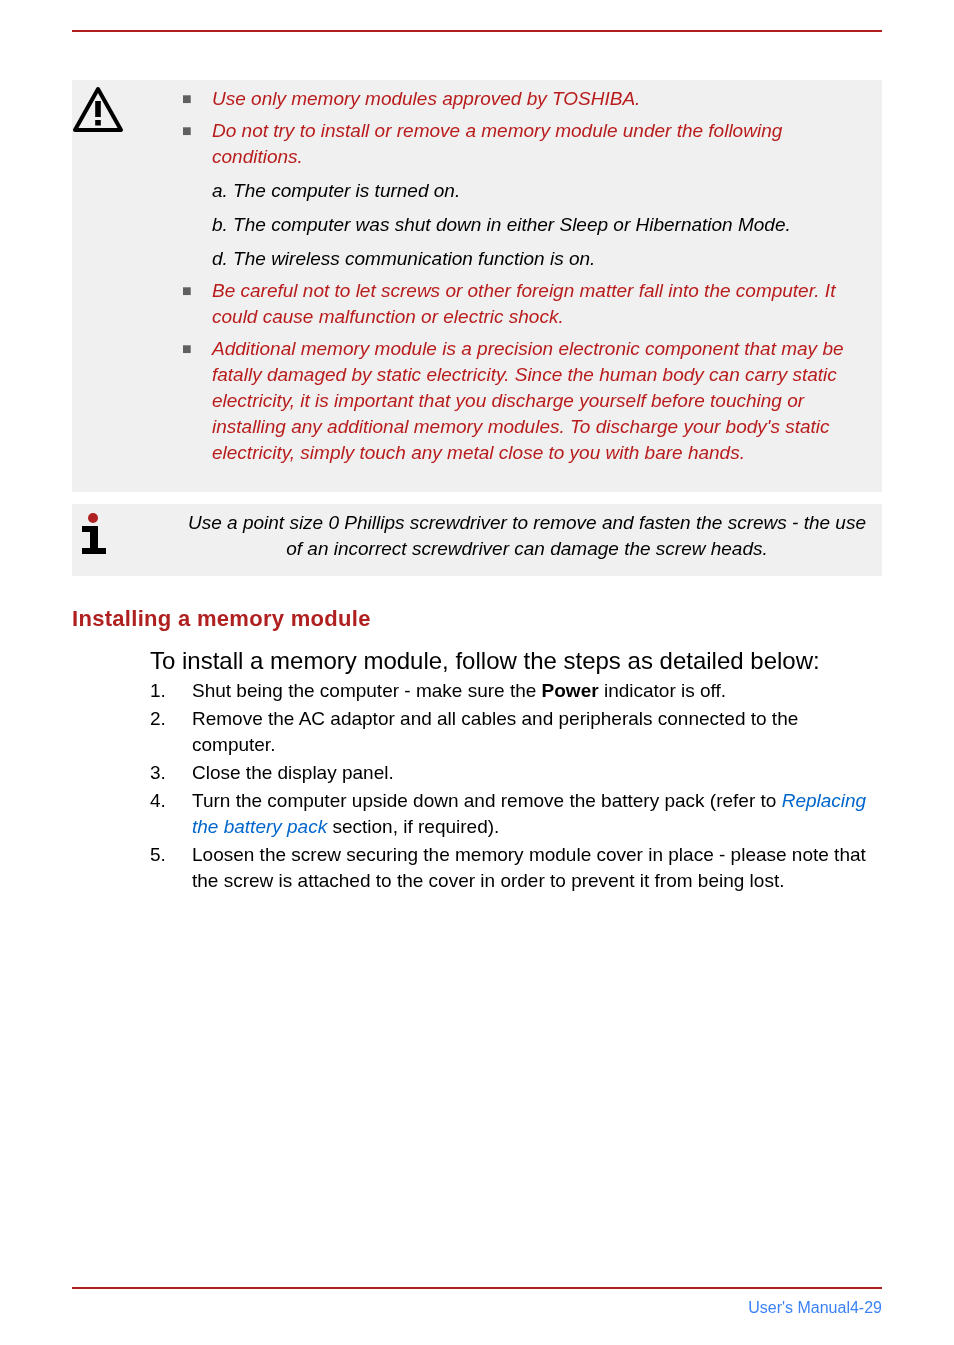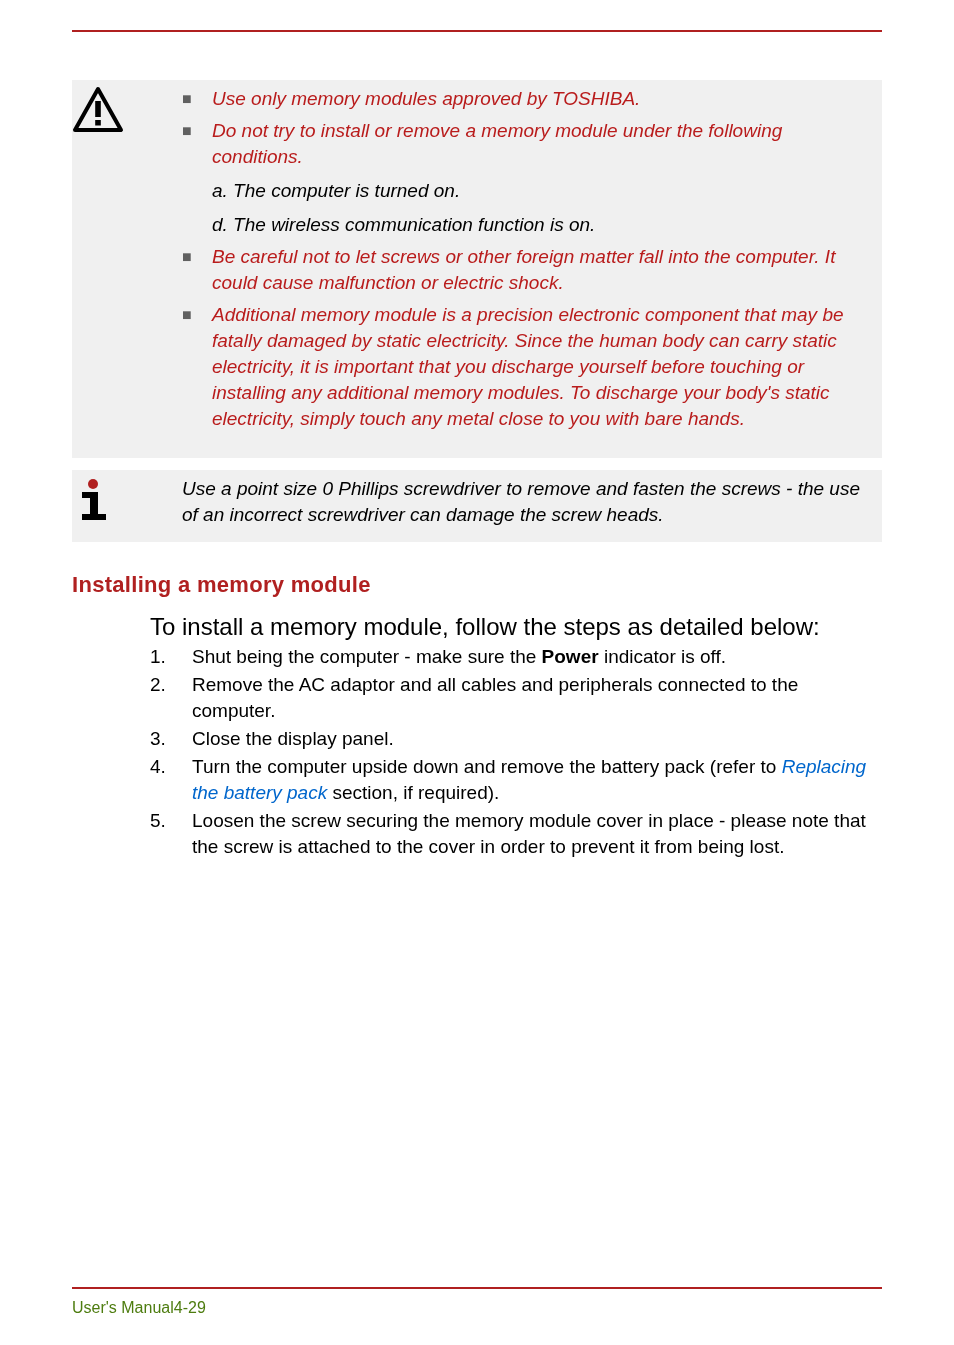--- a/index.html
+++ b/index.html
@@ -72,20 +72,21 @@
       color: #000;
       margin-bottom: 4px;
     }
     .info-box {
       display: flex;
       align-items: flex-start;
       background: #f0f0f0;
       padding: 0;
       margin-top: 12px;
       margin-bottom: 30px;
+      text-align: center;
     }
     .info-icon-cell {
       flex: 0 0 100px;
       padding: 6px 0 0 0;
       display: flex;
       justify-content: flex-start;
     }
     .info-content {
       flex: 1;
       font-style: italic;
@@ -138,23 +139,23 @@
       left: 72px;
       right: 72px;
     }
     .bottom-rule {
       height: 2px;
       background: #b02020;
       margin-bottom: 10px;
     }
     .footer-row {
       display: flex;
-      justify-content: flex-start;
+      justify-content: flex-end;
       font-size: 16px;
-      color: #4d7c0f;
+      color: #3b82f6;
     }
   </style>
 </head>
 <body>
 
 <div class="top-rule"></div>
 
 <div class="content">
 
   <div class="warning-box">
@@ -168,20 +169,21 @@
     <div class="warning-content">
       <div class="bullet-row">
         <div class="bullet-square">■</div>
         <div class="bullet-text">Use only memory modules approved by TOSHIBA.</div>
       </div>
       <div class="bullet-row">
         <div class="bullet-square">■</div>
         <div class="bullet-text">Do not try to install or remove a memory module under the following conditions.</div>
       </div>
       <div class="sub-cond">a. The computer is turned on.</div>
+      <div class="sub-cond">b. The computer was shut down in either Sleep or Hibernation Mode.</div>
       <div class="sub-cond">d. The wireless communication function is on.</div>
       <div class="bullet-row">
         <div class="bullet-square">■</div>
         <div class="bullet-text">Be careful not to let screws or other foreign matter fall into the computer. It could cause malfunction or electric shock.</div>
       </div>
       <div class="bullet-row">
         <div class="bullet-square">■</div>
         <div class="bullet-text">Additional memory module is a precision electronic component that may be fatally damaged by static electricity. Since the human body can carry static electricity, it is important that you discharge yourself before touching or installing any additional memory modules. To discharge your body's static electricity, simply touch any metal close to you with bare hands.</div>
       </div>
     </div>

